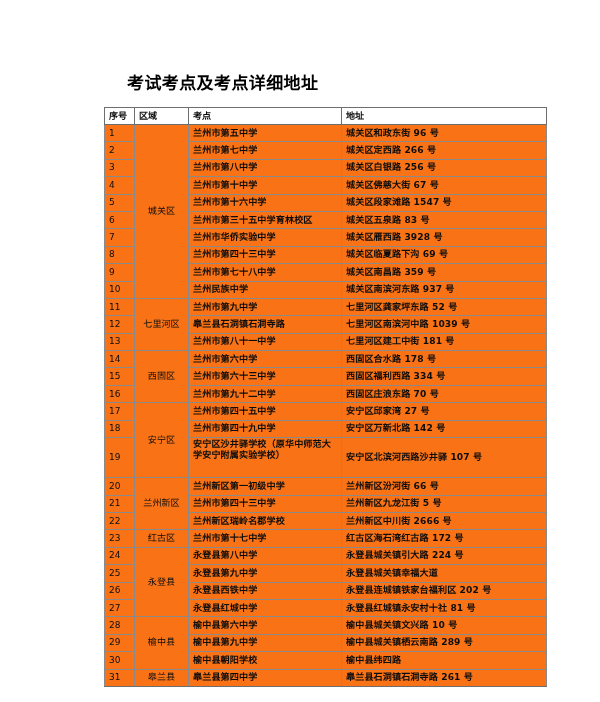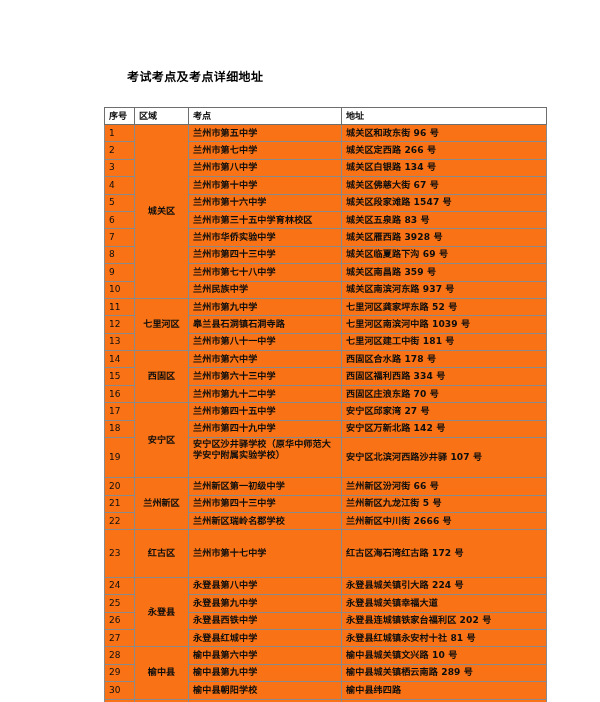--- a/index.html
+++ b/index.html
@@ -23,22 +23,22 @@
     left: 0;
     top: 0;
     width: 600px;
     height: 702px;
     background: #ffffff;
   }
 
   .doc-title {
     position: absolute;
     left: 127px;
-    top: 67px;
-    font-size: 12px;
+    top: 73px;
+    font-size: 17px;
     font-weight: bold;
     letter-spacing: 0.4px;
     line-height: 20px;
     color: #000000;
     white-space: nowrap;
   }
 
   .table-wrap {
     position: absolute;
     left: 104px;
@@ -80,22 +80,22 @@
   }
 
   table.exam-table td.seq {
     text-align: left;
     padding-left: 4px;
     font-size: 9px;
   }
 
   table.exam-table td.region {
     text-align: center;
-    font-weight: bold;
-    padding: 15px 2px;
+    font-weight: normal;
+    padding: 0 2px;
   }
 
   table.exam-table td.site,
   table.exam-table td.addr {
     font-weight: bold;
     letter-spacing: 0.1px;
   }
 
   table.exam-table td.wrap {
     white-space: normal;
@@ -147,21 +147,21 @@
             <td class="addr">城关区和政东街 96 号</td>
           </tr>
           <tr>
             <td class="seq">2</td>
             <td class="site">兰州市第七中学</td>
             <td class="addr">城关区定西路 266 号</td>
           </tr>
           <tr>
             <td class="seq">3</td>
             <td class="site">兰州市第八中学</td>
-            <td class="addr">城关区白银路 134 号</td>
+            <td class="addr">城关区白银路 256 号</td>
           </tr>
           <tr>
             <td class="seq">4</td>
             <td class="site">兰州市第十中学</td>
             <td class="addr">城关区佛慈大街 67 号</td>
           </tr>
           <tr>
             <td class="seq">5</td>
             <td class="site">兰州市第十六中学</td>
             <td class="addr">城关区段家滩路 1547 号</td>

